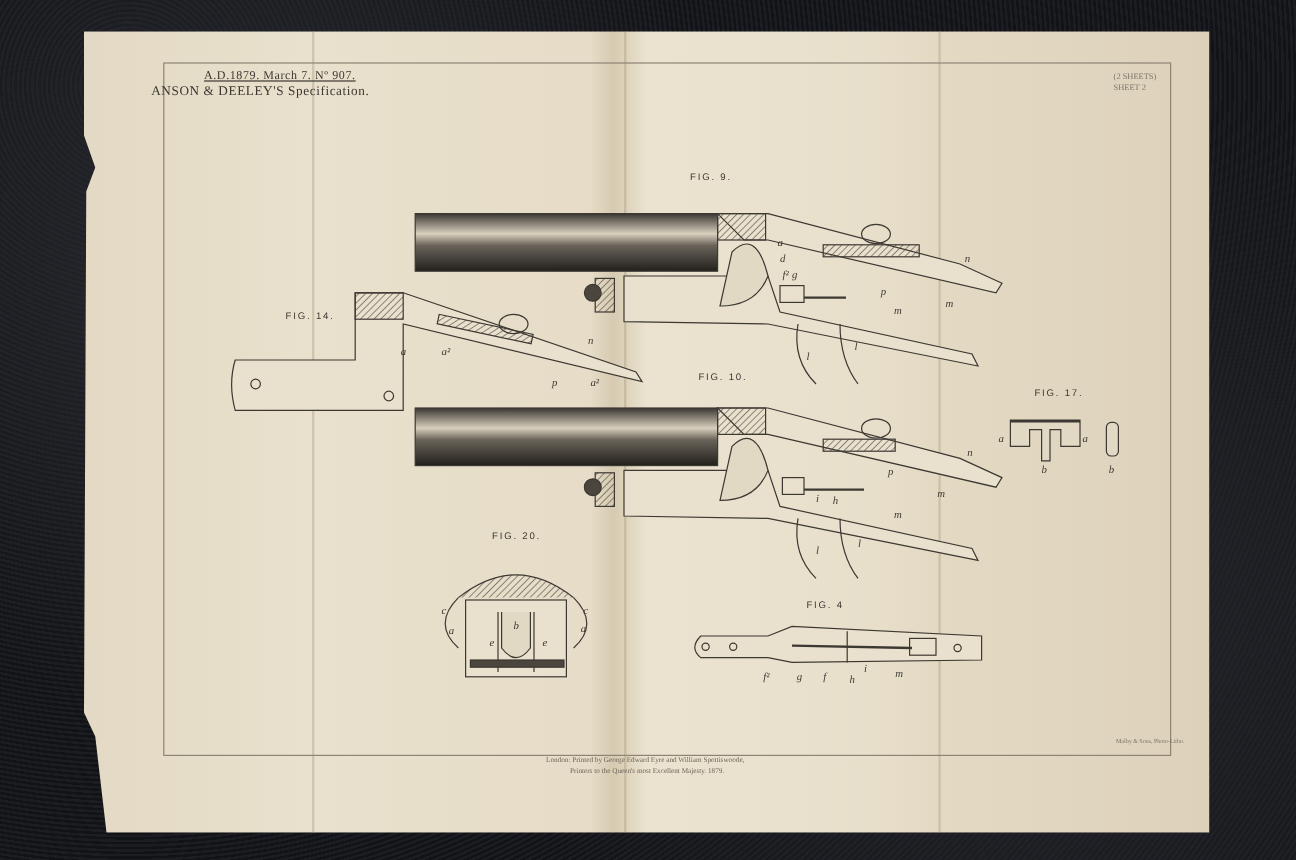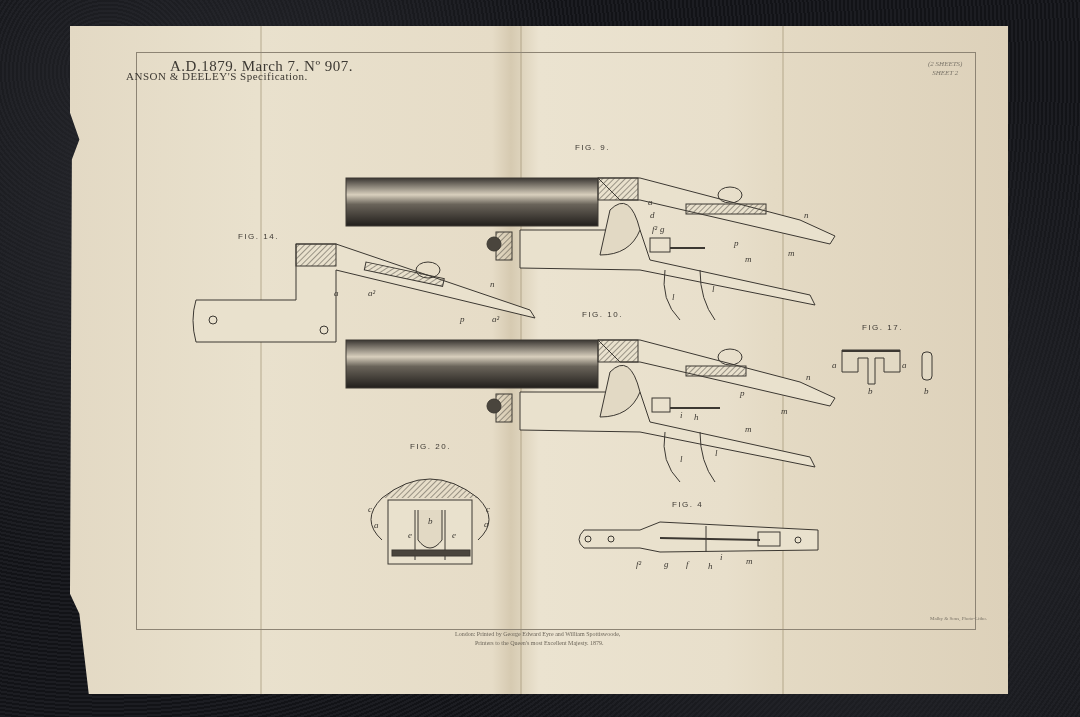--- a/index.html
+++ b/index.html
@@ -13,23 +13,23 @@
   }
   .sheet{position:absolute;left:70px;top:26px;width:938px;height:668px;
     background:linear-gradient(90deg,#e3d9c4 0%,#e9e1cd 20%,#e6dcc7 45%,#d6cab1 47%,#ebe3d0 50%,#e8dfcb 70%,#e4dac4 75%,#ddd1ba 100%);
     box-shadow:0 2px 8px rgba(0,0,0,.6);
     clip-path:polygon(0 0,100% 0,100% 100%,2% 100%,1% 88%,0 85%,0.2% 20%,1% 17%,0 13%);
   }
   .fold{position:absolute;top:0;bottom:0;width:2px;background:rgba(160,145,115,.35);}
   .border{position:absolute;left:136px;top:52px;width:838px;height:576px;
     border:1px solid #8d8474;}
   .txt{position:absolute;color:#3c3832;white-space:nowrap;}
-  .hdr1{left:170px;top:58px;font-size:15px;letter-spacing:.5px;}
+  .hdr1{left:170px;top:58px;font-size:10px;letter-spacing:.5px;text-decoration:underline;}
   .hdr2{left:126px;top:70px;font-size:11px;letter-spacing:.5px;}
-  .sheets{left:928px;top:60px;font-size:7px;font-style:italic;color:#7a7468;text-align:center;line-height:9px;}
+  .sheets{left:928px;top:60px;font-size:7px;color:#7a7468;text-align:left;line-height:9px;}
   .fig{font-family:"Liberation Sans",sans-serif;font-size:8px;letter-spacing:1.5px;color:#3c3832;text-align:center;}
   .foot{left:455px;top:630px;font-size:6px;color:#6d665a;line-height:9px;}
   .litho{left:930px;top:616px;font-size:5px;color:#7b7468;}
   svg{position:absolute;left:0;top:0;}
 </style>
 </head>
 <body>
 
 <div class="leather"></div>
 
@@ -42,21 +42,21 @@
 <div class="border"></div>
 
 <div class="txt hdr1">A.D.1879. March 7. Nº 907.</div>
 <div class="txt hdr2">ANSON &amp; DEELEY'S Specification.</div>
 <div class="txt sheets">
   <div>(2 SHEETS)</div>
   <div>SHEET 2</div>
 </div>
 
 <div class="txt fig" style="left:575px;top:143px">FIG. 9.</div>
-<div class="txt fig" style="left:238px;top:232px">FIG. 14.</div>
+<div class="txt fig" style="left:238px;top:259px">FIG. 14.</div>
 <div class="txt fig" style="left:582px;top:310px">FIG. 10.</div>
 <div class="txt fig" style="left:862px;top:323px">FIG. 17.</div>
 <div class="txt fig" style="left:410px;top:442px">FIG. 20.</div>
 <div class="txt fig" style="left:672px;top:500px">FIG. 4</div>
 
 <svg width="1080" height="717">
   <defs>
     <linearGradient id="barrel" x1="0" y1="0" x2="0" y2="1">
       <stop offset="0" stop-color="#3a3632"></stop>
       <stop offset=".35" stop-color="#d8cfbd"></stop>

